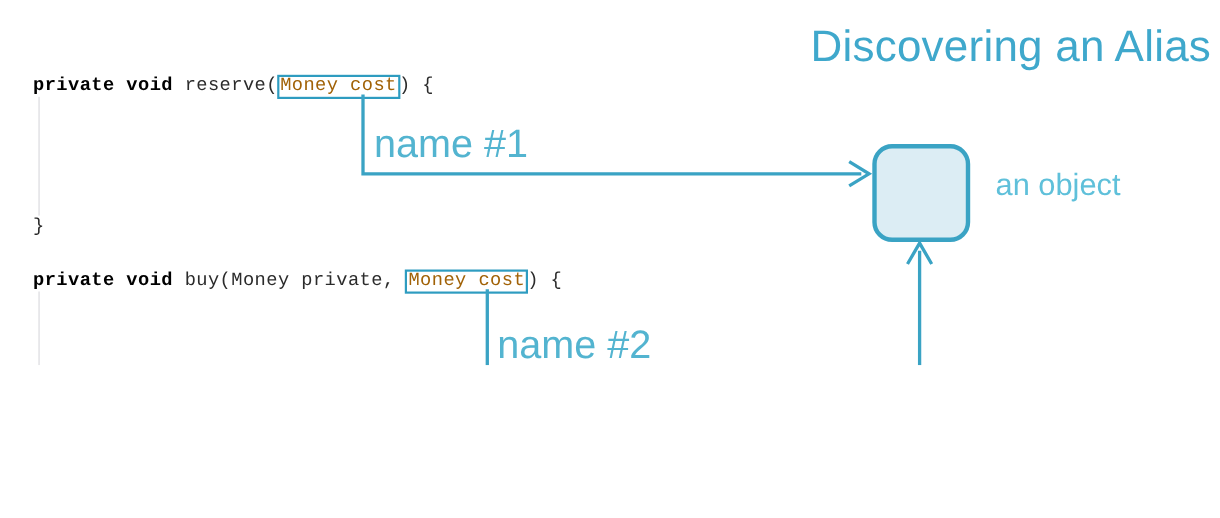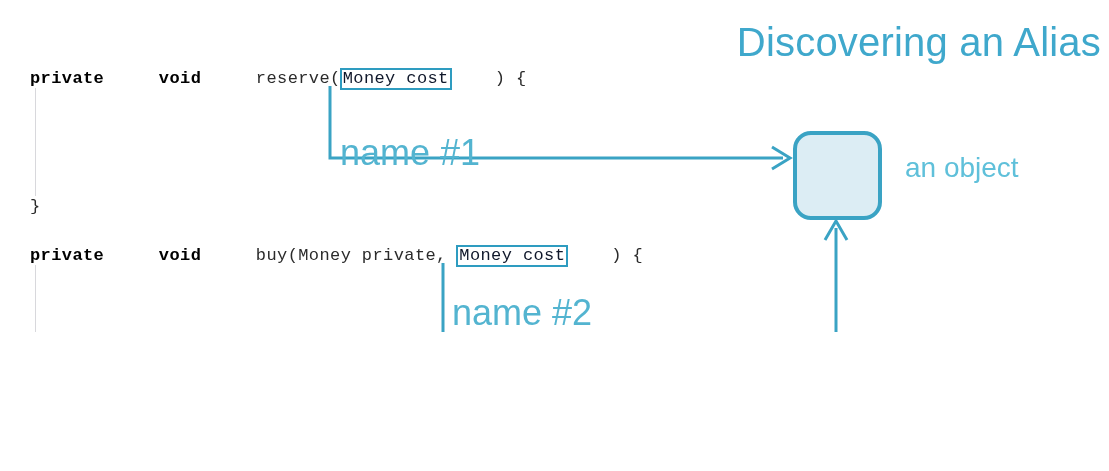--- a/index.html
+++ b/index.html
@@ -37,31 +37,31 @@
     font-family: "Liberation Mono", "DejaVu Sans Mono", monospace;
     font-size: 17px;
     letter-spacing: 0.4px;
     white-space: pre;
     color: #2b2b2b;
   }
   .kw {
     color: #000000;
     font-weight: bold;
   }
-  .plain { color: #2b2b2b; margin-left: 44px; }
+  .plain { color: #2b2b2b; }
 
   
   .param-box {
     display: inline-block;
     border: 2px solid #2e9cc0;
     padding: 0 1px;
     margin: 0 -1px;
     line-height: 1.05;
     box-sizing: border-box;
-    color: #0f172a;
+    color: #a16207;
   }
 
   
   .indent-guide {
     position: absolute;
     width: 1px;
     background: #d8d8dc;
   }
 
   
@@ -130,19 +130,19 @@
 
     <g>
       <path d="M 443 263 L 443 337 L 836 337 L 836 228" fill="none" stroke="#3aa3c4" stroke-width="3"></path>
 
       <path d="M 825 240 L 836 221 L 847 240" fill="none" stroke="#3aa3c4" stroke-width="3" stroke-linecap="butt" stroke-linejoin="miter"></path>
     </g>
 
     <rect x="795" y="133" width="85" height="85" rx="16" ry="16" fill="#dcedf4" stroke="#3aa3c4" stroke-width="4"></rect>
   </svg>
 
-  <div class="anno-label" style="left:340px; top:132px;">name #1</div>
+  <div class="anno-label" style="left:340px; top:110px;">name #1</div>
 
   <div class="anno-label" style="left:452px; top:292px;">name #2</div>
 
   <div id="object-label">an object</div>
 
 </div>
 
 </body></html>

